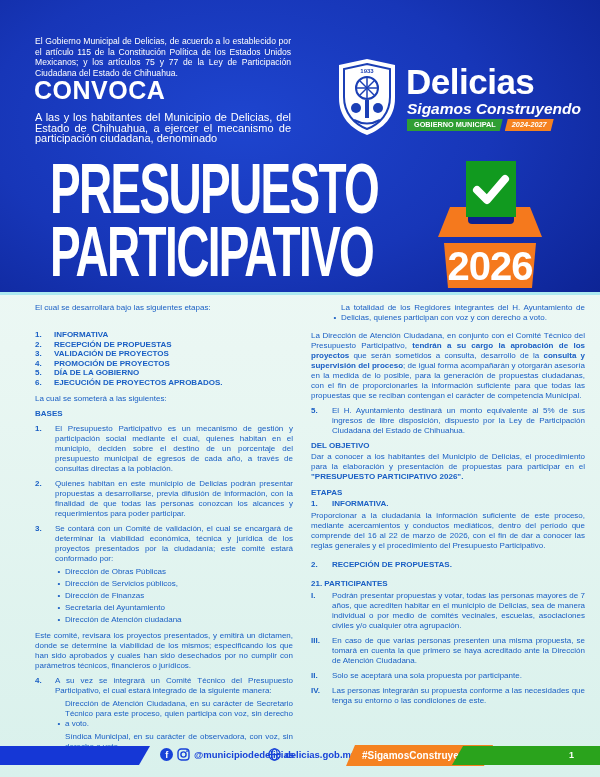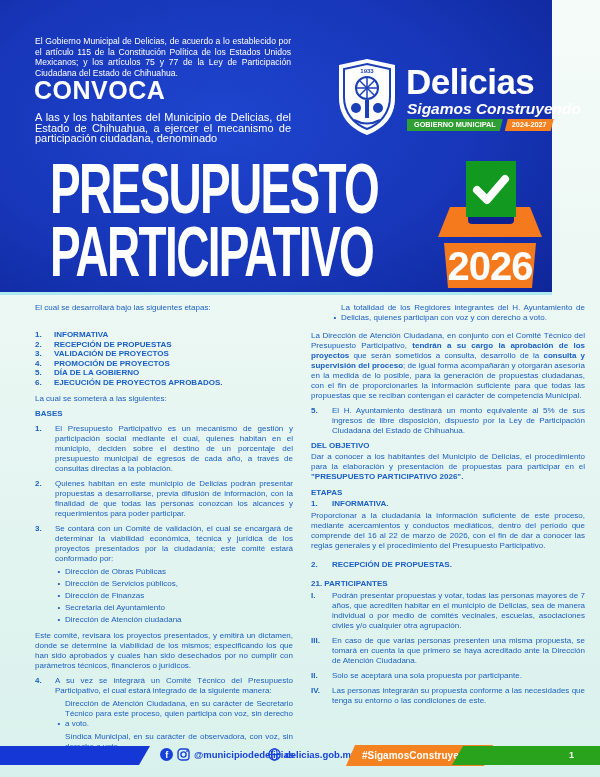--- a/index.html
+++ b/index.html
@@ -1,36 +1,36 @@
 <!DOCTYPE html>
 <html><head>
 <meta charset="utf-8">
 <style>
   html,body{margin:0;padding:0;}
   body{width:600px;height:777px;overflow:hidden;font-family:"Liberation Sans",sans-serif;}
   .page{position:relative;width:600px;height:777px;
     background:linear-gradient(180deg,#f5fbf9 0%,#eaf7f3 45%,#d9f1ec 100%);}
   
-  .hero{position:absolute;left:0;top:0;width:552px;height:292px;
+  .hero{position:absolute;left:0;top:0;width:600px;height:292px;
     background:radial-gradient(ellipse 560px 330px at 40% 42%,#1e45cf 0%,#1736b8 45%,#0e2699 78%,#0a1d85 100%);
     border-bottom:3px solid #ade9f1;}
   .hero-intro{position:absolute;left:35px;top:36px;width:256px;color:#fff;
     font-size:8.6px;line-height:10.6px;text-align:justify;}
   .convoca{position:absolute;left:34px;top:76px;color:#fff;font-size:25px;font-weight:bold;letter-spacing:.5px;}
   .hero-call{position:absolute;left:35px;top:112px;width:256px;color:#fff;
     font-size:11px;line-height:10.6px;text-align:justify;}
   
   .logo{position:absolute;left:336px;top:56px;width:250px;}
   .shield{position:absolute;left:0;top:2px;}
   .brand{position:absolute;left:70px;top:6px;color:#fff;font-size:35px;font-weight:bold;letter-spacing:-.5px;}
   .slogan{position:absolute;left:71px;top:44px;color:#fff;font-size:15.5px;font-style:italic;font-weight:bold;}
   .badges{position:absolute;left:71px;top:63px;display:flex;}
   .badge{font-size:7.3px;font-weight:bold;color:#fff;padding:2px 7px;line-height:8px;}
   .badge-green{background:#2f9e33;clip-path:polygon(0 0,100% 0,calc(100% - 3px) 100%,0 100%);}
-  .badge-orange{background:#f58220;clip-path:polygon(3px 0,100% 0,calc(100% - 3px) 100%,0 100%);margin-left:2px;}
+  .badge-orange{background:#f58220;clip-path:polygon(3px 0,100% 0,calc(100% - 3px) 100%,0 100%);margin-left:2px;font-style:italic;}
   
   .big-title{position:absolute;left:50px;top:158px;color:#fff;font-weight:800;
     font-size:56px;line-height:50px;letter-spacing:-2px;white-space:nowrap;
     transform:scale(0.82,1.25);transform-origin:left top;}
   .ballot{position:absolute;left:420px;top:161px;}
   
   .col{position:absolute;top:303px;color:#1a5fc4;font-size:8px;line-height:10px;}
   .col-left{left:35px;width:258px;}
   .col-right{left:311px;width:274px;}
   .jp{text-align:justify;margin:0 0 5px 0;}

